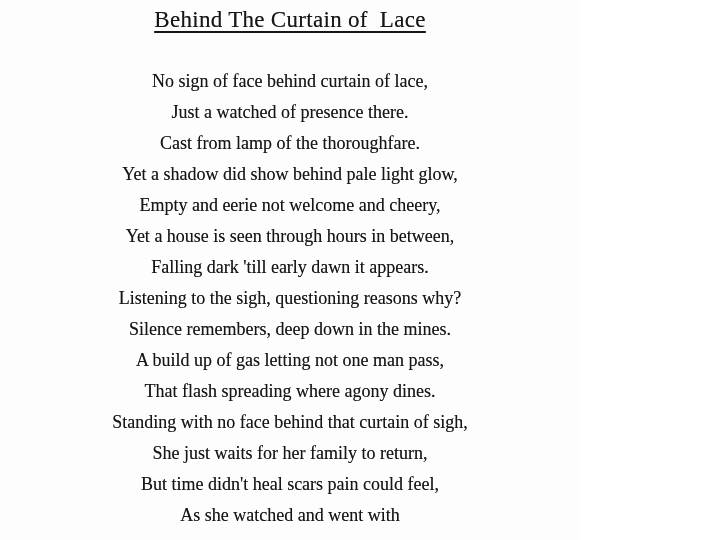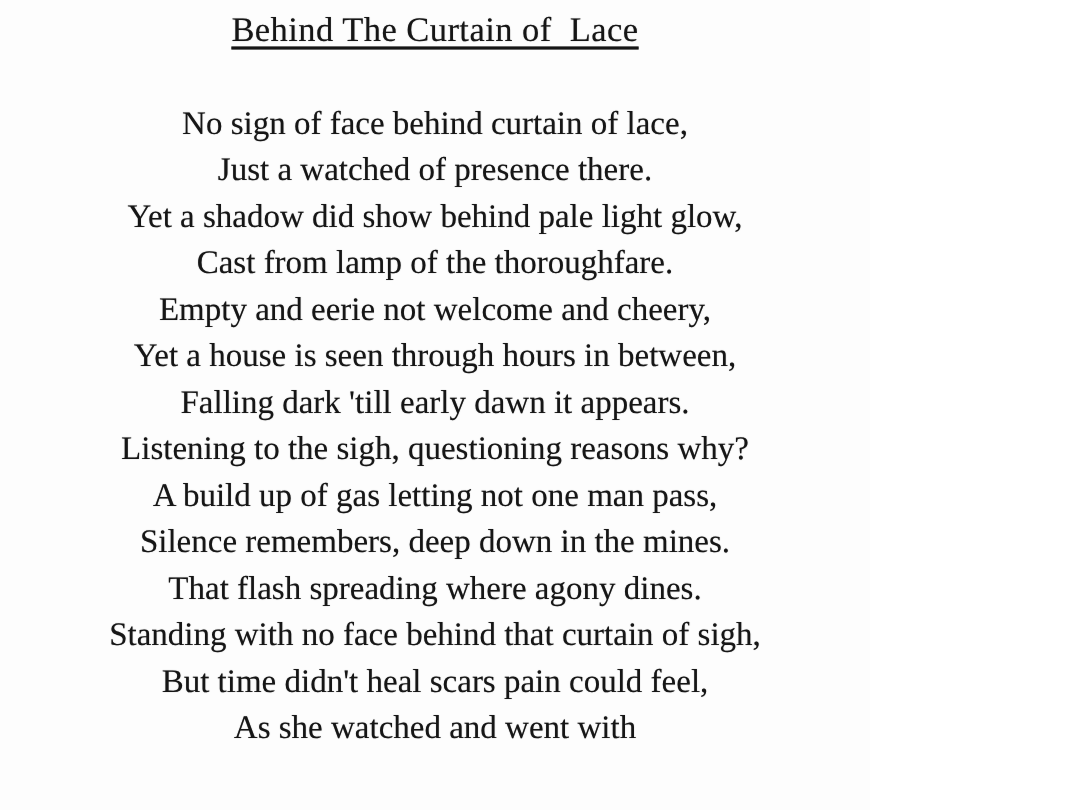--- a/index.html
+++ b/index.html
@@ -28,42 +28,43 @@
     white-space: pre;            
     text-decoration: underline;
     text-underline-offset: 4px;
     text-decoration-thickness: 1.5px;
     letter-spacing: 0.3px;
   }
   .title-gap {
     height: 31px;                
   }
   .poem-line {
-    font-size: 22px;
+    font-size: 18px;
     line-height: 31px;
     white-space: pre;
   }
 </style>
 </head>
 <body>
 
 <div class="page">
   <div class="page-inner">
     <div class="poem-title">Behind The Curtain of  Lace</div>
     <div class="title-gap"></div>
     <div>
         <div class="poem-line">No sign of face behind curtain of lace,</div>
         <div class="poem-line">Just a watched of presence there.</div>
+        <div class="poem-line">Cast from lamp of the thoroughfare.</div>
         <div class="poem-line">Yet a shadow did show behind pale light glow,</div>
-        <div class="poem-line">Cast from lamp of the thoroughfare.</div>
         <div class="poem-line">Empty and eerie not welcome and cheery,</div>
         <div class="poem-line">Yet a house is seen through hours in between,</div>
         <div class="poem-line">Falling dark 'till early dawn it appears.</div>
         <div class="poem-line">Listening to the sigh, questioning reasons why?</div>
+        <div class="poem-line">Silence remembers, deep down in the mines.</div>
         <div class="poem-line">A build up of gas letting not one man pass,</div>
-        <div class="poem-line">Silence remembers, deep down in the mines.</div>
         <div class="poem-line">That flash spreading where agony dines.</div>
         <div class="poem-line">Standing with no face behind that curtain of sigh,</div>
+        <div class="poem-line">She just waits for her family to return,</div>
         <div class="poem-line">But time didn't heal scars pain could feel,</div>
         <div class="poem-line">As she watched and went with</div>
       </div>
   </div>
 </div>
 
 </body></html>

